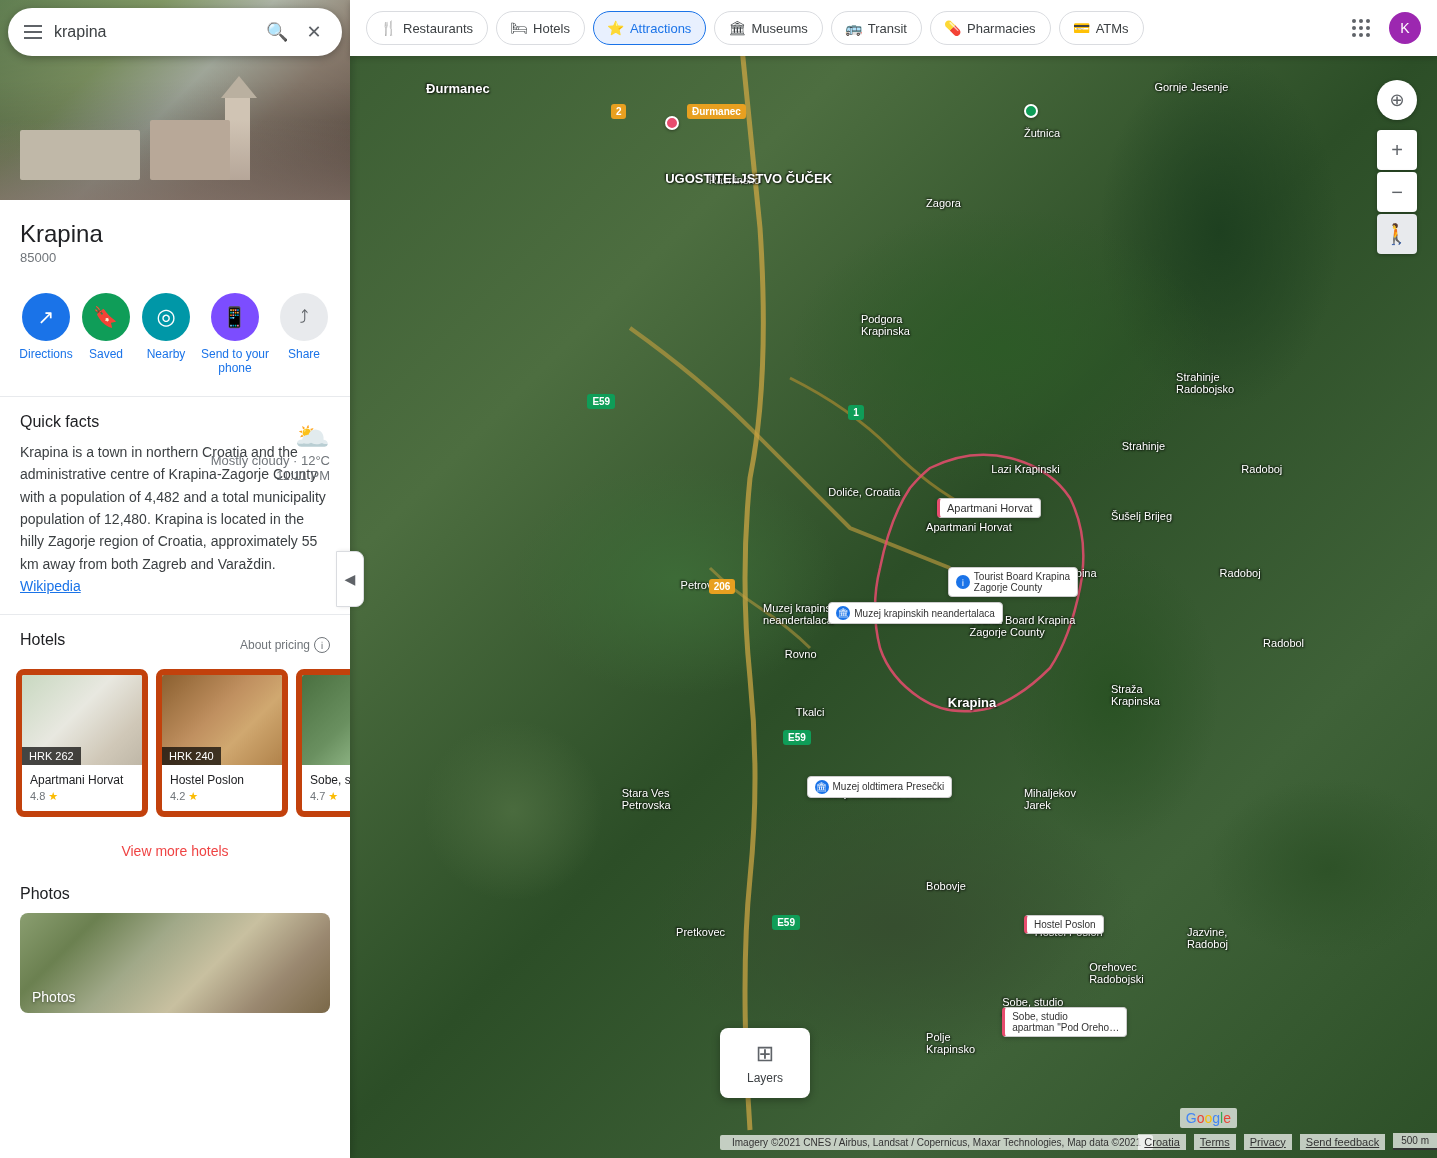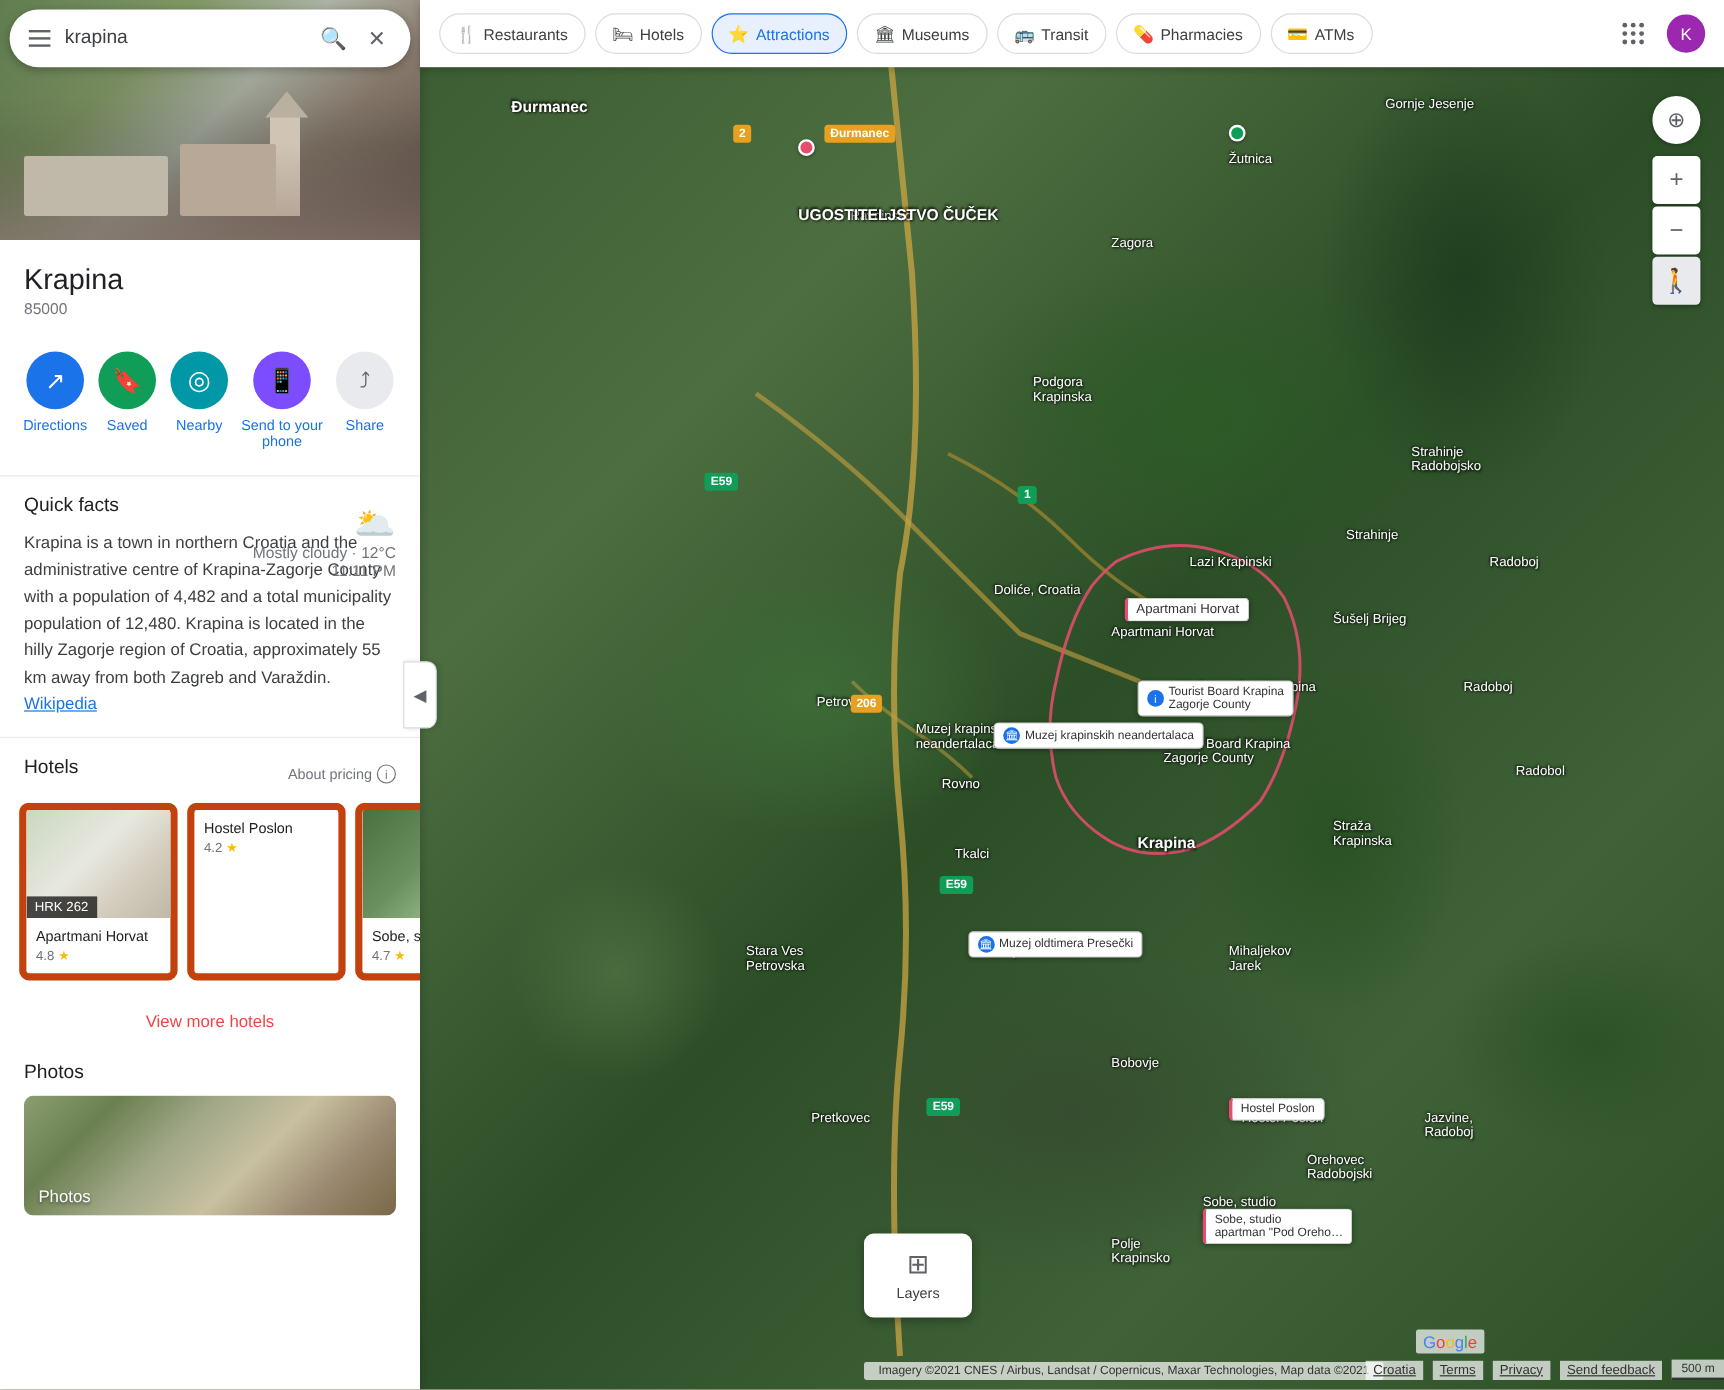--- a/index.html
+++ b/index.html
@@ -890,20 +890,24 @@
         <div class="hotel-info">
           <div class="hotel-name">Apartmani Horvat</div>
           <div class="hotel-rating">
             <span>4.8</span>
             <span class="star-icon">★</span>
           </div>
         </div>
       </div>
 
       <div class="hotel-card">
+        <div class="hotel-image">
+          <div class="hotel-image-bg hotel-img-2"></div>
+          <div class="hotel-price-badge">HRK 240</div>
+        </div>
         <div class="hotel-info">
           <div class="hotel-name">Hostel Poslon</div>
           <div class="hotel-rating">
             <span>4.2</span>
             <span class="star-icon">★</span>
           </div>
         </div>
       </div>
 
       <div class="hotel-card">

